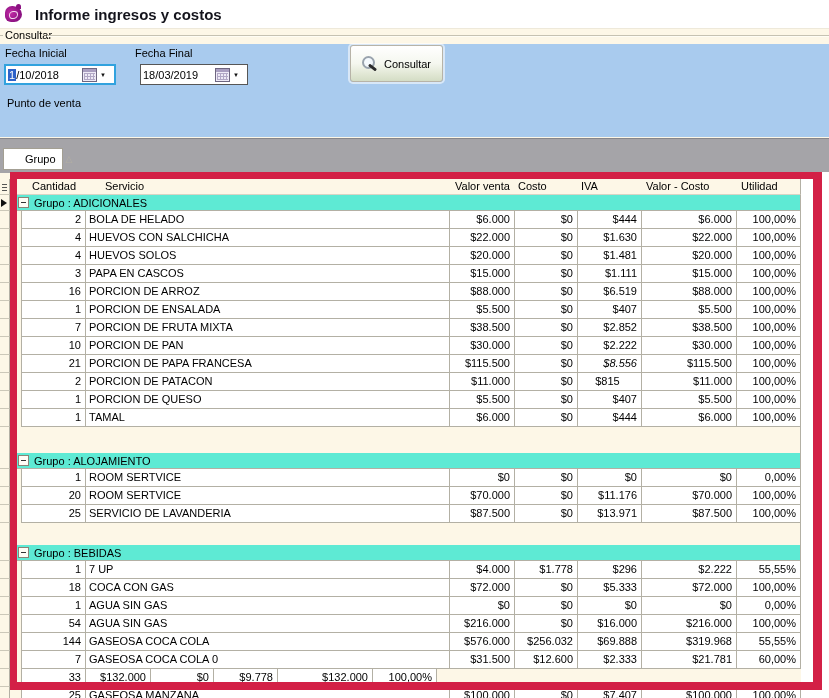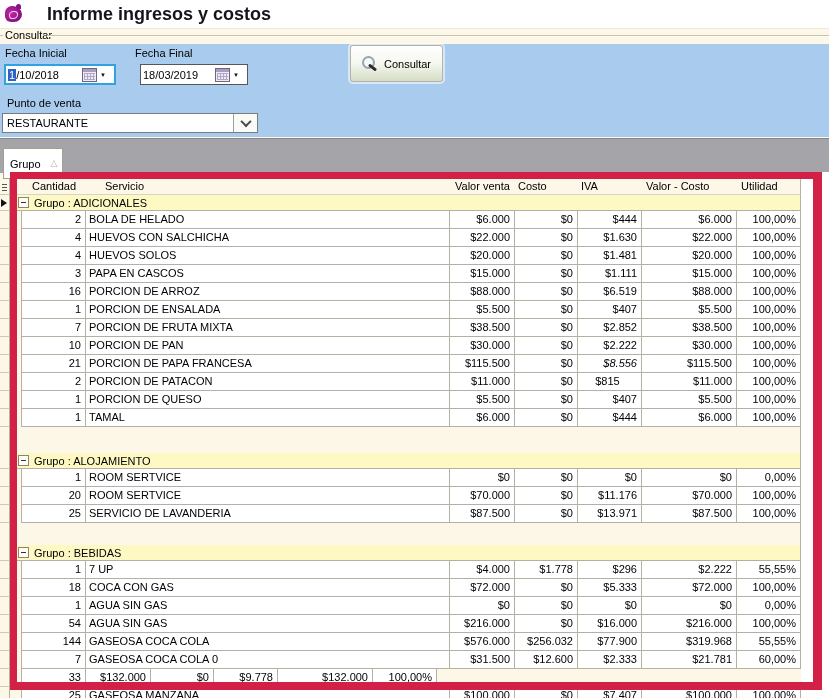--- a/index.html
+++ b/index.html
@@ -10,21 +10,21 @@
   
   .titlebar{position:absolute;left:0;top:0;width:829px;height:28px;background:#fff;
             display:flex;align-items:center;}
   .app-icon{width:17px;height:16px;margin-left:5px;position:relative;
             background:radial-gradient(circle at 35% 45%,#c22ba6,#8c1282 65%);
             border-radius:46% 60% 52% 40%;}
   .app-icon::after{content:"";position:absolute;left:4px;top:5px;width:7px;height:6px;
             border:1px solid #f3d9ee;border-radius:50% 40% 55% 45%;}
   .app-icon::before{content:"";position:absolute;right:1px;top:-2px;width:5px;height:5px;
             background:#8c1282;border-radius:50% 50% 0 50%;}
-  .win-title{margin-left:13px;font-size:18px;font-weight:700;color:#14141c;padding-left:12px;}
+  .win-title{margin-left:1px;font-size:15px;font-weight:700;color:#14141c;padding-left:12px;}
 
   
   .form-bg{position:absolute;left:0;top:28px;width:829px;height:670px;background:#fdf7e7;
            border-top:1px solid #eee9da;}
 
   
   .gb-label{position:absolute;left:5px;top:29px;color:#000;}
   .gb-line{position:absolute;left:47px;top:35px;width:782px;height:1px;background:#c6c2b2;box-shadow:0 1px 0 #fffdf4;}
   .gb-line-stub{position:absolute;left:0;top:35px;width:3px;height:1px;background:#c6c2b2;}
 
@@ -66,42 +66,42 @@
          border:1px solid #777c80;box-sizing:border-box;display:flex;}
   .combo-text{flex:1;padding-left:4px;line-height:18px;white-space:nowrap;overflow:hidden;}
   .combo-btn{width:23px;flex:0 0 23px;border-left:1px solid #9aa0a4;background:#fafaf7;
              display:flex;align-items:center;justify-content:center;}
   .chev{width:6px;height:6px;border-left:2px solid #4a4a4a;border-bottom:2px solid #4a4a4a;
         transform:rotate(-45deg) translate(1px,-1px);}
 
   
   .group-band{position:absolute;left:0;top:138px;width:829px;height:35px;background:#a5a4a8;
               border-top:1px solid #87868a;box-sizing:border-box;}
-  .group-chip{position:absolute;left:3px;top:9px;width:60px;height:31px;background:#fff;
-              border:1px solid #a39f93;box-sizing:border-box;display:flex;align-items:center;padding-left:6px;}
+  .group-chip{position:absolute;left:3px;top:9px;width:60px;height:22px;background:#fff;
+              border:1px solid #a39f93;box-sizing:border-box;display:flex;align-items:center;padding-left:21px;}
   .sort-glyph{margin-left:10px;font-size:9px;color:#b3afa3;line-height:9px;}
 
   
   .white-right{position:absolute;left:801px;top:172px;width:28px;height:526px;background:#fff;}
   .grid{position:absolute;left:0;top:179px;width:801px;}
   .g-row{display:flex;}
   .hdr{height:16px;}
   .grp{height:16px;}
   .dr{height:18px;}
   .ind-cell{width:10px;flex:0 0 10px;background:#fdf7e7;border-right:1px solid #b3b0a4;
             border-bottom:1px solid #ccc8b9;box-sizing:border-box;position:relative;}
   .indent-cell{width:12px;flex:0 0 12px;background:#fdf7e7;border-right:1px solid #b3b0a4;box-sizing:border-box;}
   .cell{background:#fff;border-right:1px solid #b3b0a4;border-bottom:1px solid #b3b0a4;
         box-sizing:border-box;line-height:17px;white-space:nowrap;overflow:hidden;}
   .num{text-align:right;padding-right:4px;}
   .txt{padding-left:3px;}
   .hcell{background:#fdf7e7;border-bottom:1px solid #d8d4c5;box-sizing:border-box;
          line-height:15px;white-space:nowrap;overflow:hidden;}
   .hcell:last-child{border-right:1px solid #b3b0a4;}
-  .grp-cell{flex:1;background:#fef9c3;border-right:1px solid #b3b0a4;border-bottom:1px solid #b3b0a4;
+  .grp-cell{flex:1;background:#5eead4;border-right:1px solid #b3b0a4;border-bottom:1px solid #b3b0a4;
             box-sizing:border-box;display:flex;align-items:center;}
   .expander{width:9px;height:9px;flex:0 0 9px;border:1px solid #8a8476;background:#fffdf6;
             margin-left:8px;position:relative;box-sizing:content-box;}
   .expander::after{content:"";position:absolute;left:2px;right:2px;top:4px;height:1px;background:#333;}
   .grp-label{margin-left:5px;}
   .gap{background:#fdf7e7;}
   .ind-seg{width:10px;flex:0 0 10px;border-right:1px solid #b3b0a4;background:#fdf7e7;box-sizing:border-box;}
   .gap-main{flex:1;border-right:1px solid #b3b0a4;background:#fdf7e7;}
   .cur-arrow{position:absolute;left:1px;top:4px;width:0;height:0;
              border-left:6px solid #111;border-top:4px solid transparent;border-bottom:4px solid transparent;}
@@ -143,26 +143,20 @@
     <div class="cal-icon"></div>
     <div class="drop-arrow">▼</div>
   </div>
 
   <div class="btn-consultar">
     <span class="magnifier"></span>
     <span>Consultar</span>
   </div>
 
   <div class="fld-label lab-pv">Punto de venta</div>
-  <div class="combo">
-    <div class="combo-text">RESTAURANTE</div>
-    <div class="combo-btn">
-      <span class="chev"></span>
-    </div>
-  </div>
 
   <div class="group-band">
     <div class="group-chip">
       <span>Grupo</span>
       <span class="sort-glyph">△</span>
     </div>
   </div>
 
   <div class="white-right"></div>
   <div class="grid">
@@ -418,21 +412,21 @@
         <div class="cell num" style="flex: 0 0 95px; width: 95px;">$216.000</div>
         <div class="cell num" style="flex: 0 0 64px; width: 64px;">100,00%</div>
       </div>
       <div class="g-row dr">
         <div class="ind-cell"></div>
         <div class="indent-cell"></div>
         <div class="cell num" style="flex: 0 0 64px; width: 64px;">144</div>
         <div class="cell txt" style="flex: 0 0 364px; width: 364px;">GASEOSA COCA COLA</div>
         <div class="cell num" style="flex: 0 0 65px; width: 65px;">$576.000</div>
         <div class="cell num" style="flex: 0 0 63px; width: 63px;">$256.032</div>
-        <div class="cell num" style="flex: 0 0 64px; width: 64px;">$77.900</div>
+        <div class="cell num" style="flex: 0 0 64px; width: 64px;">$69.888</div>
         <div class="cell num" style="flex: 0 0 95px; width: 95px;">$319.968</div>
         <div class="cell num" style="flex: 0 0 64px; width: 64px;">55,55%</div>
       </div>
       <div class="g-row dr">
         <div class="ind-cell"></div>
         <div class="indent-cell"></div>
         <div class="cell num" style="flex: 0 0 64px; width: 64px;">7</div>
         <div class="cell txt" style="flex: 0 0 364px; width: 364px;">GASEOSA COCA COLA 0</div>
         <div class="cell num" style="flex: 0 0 65px; width: 65px;">$31.500</div>
         <div class="cell num" style="flex: 0 0 63px; width: 63px;">$12.600</div>

